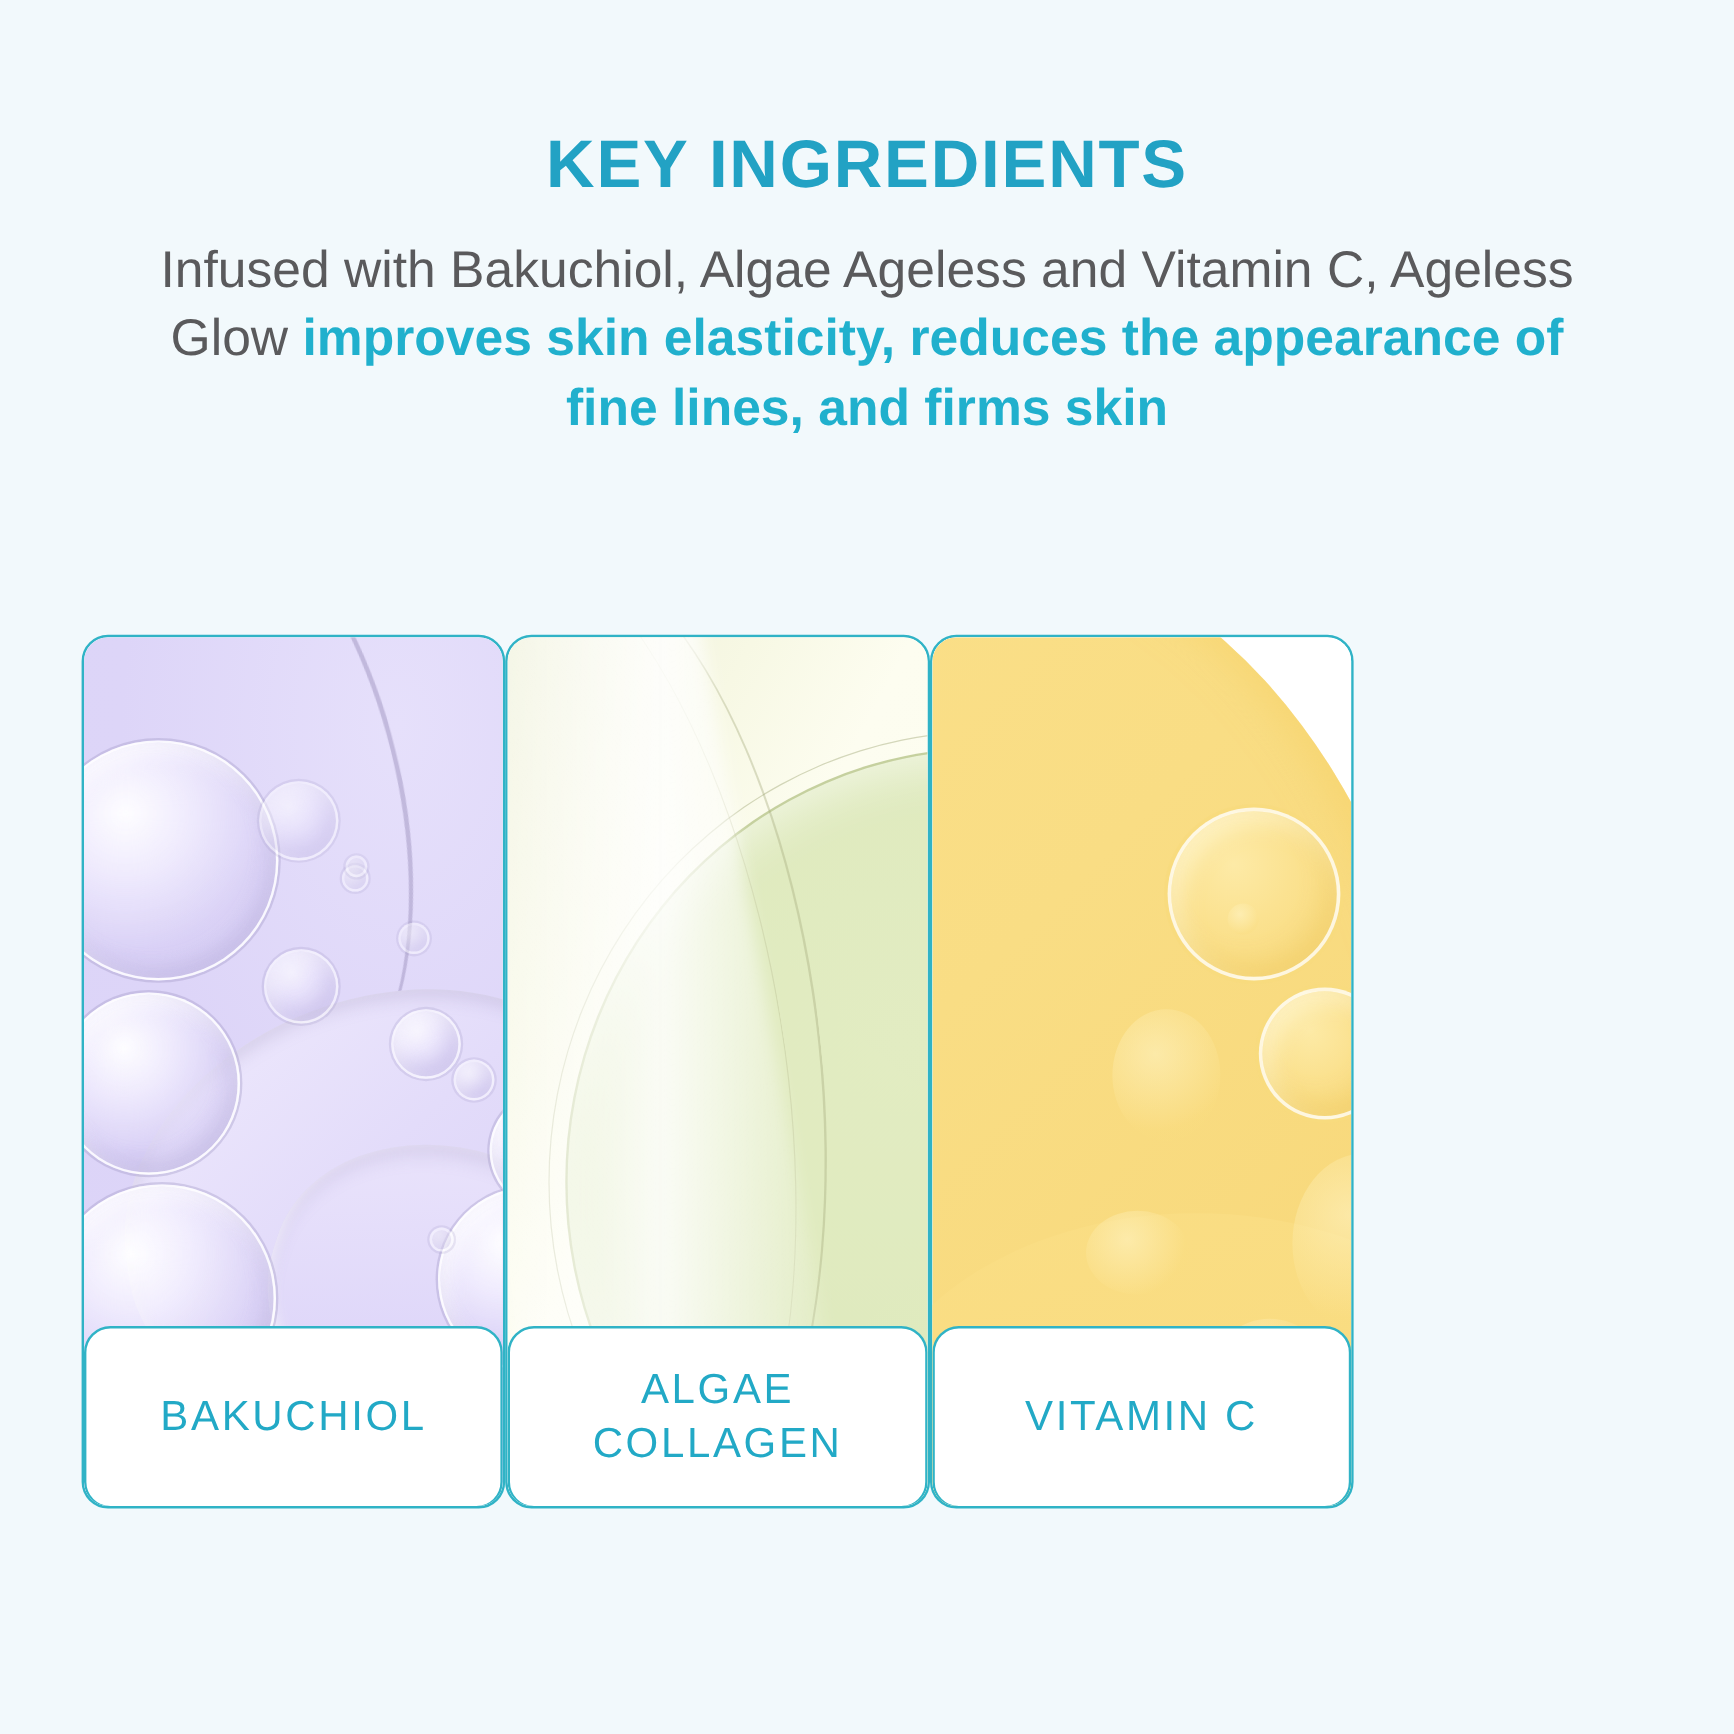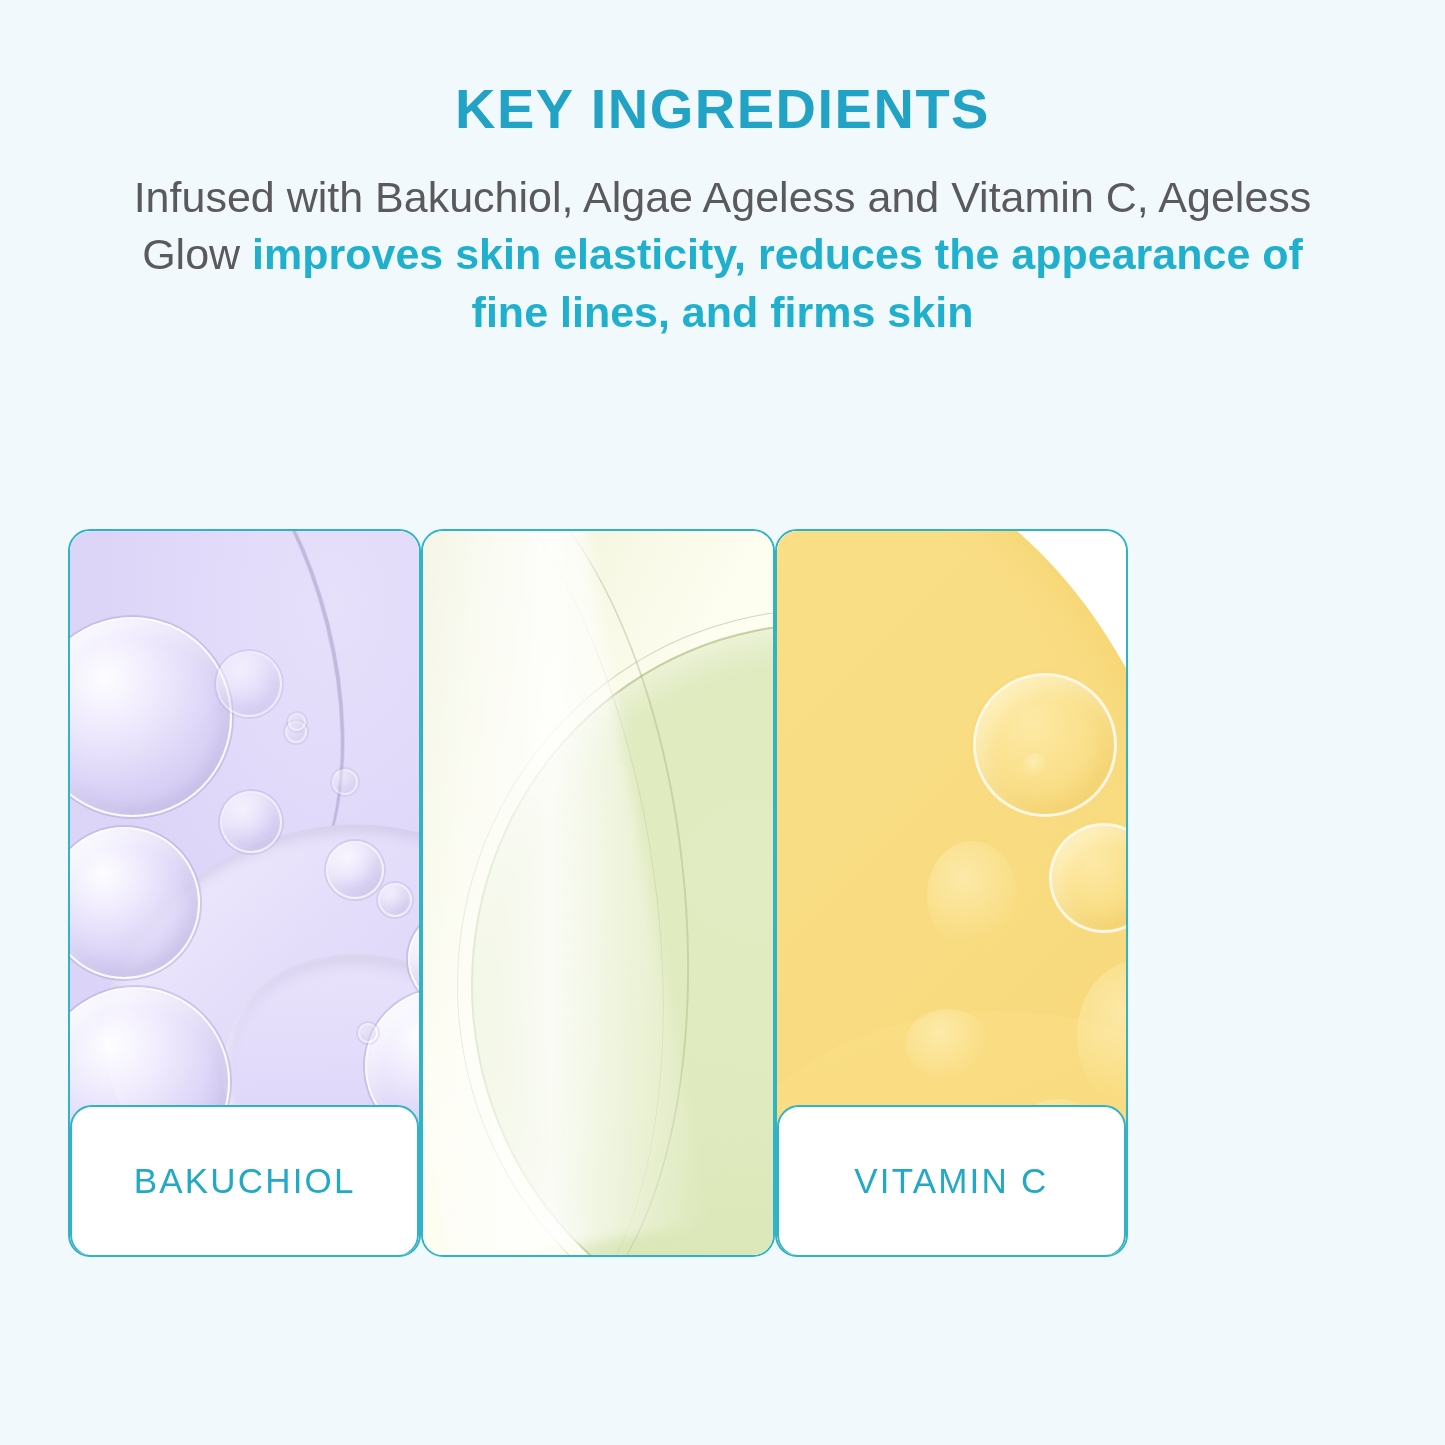--- a/index.html
+++ b/index.html
@@ -18,21 +18,21 @@
   
   .header {
     position: absolute;
     top: 0;
     left: 0;
     width: 1445px;
     text-align: center;
   }
   .page-title {
     margin: 0;
-    padding-top: 80px;
+    padding-top: 108px;
     font-size: 56px;
     font-weight: 600;
     letter-spacing: 1.5px;
     color: #22a2c4;
     line-height: 1.05;
     font-family: "Liberation Sans", sans-serif;
   }
   .subtitle {
     margin: 0 auto;
     padding-top: 30px;
@@ -291,20 +291,24 @@
   </div>
 
   <div class="card">
     <div class="card-art art-algae">
       <div class="drop-ring"></div>
       <div class="drop-big"></div>
       <div class="streak"></div>
       <div class="streak2"></div>
       <div class="hilite"></div>
     </div>
+    <div class="card-label">
+      <div class="card-label-text">ALGAE
+COLLAGEN</div>
+    </div>
   </div>
 
   <div class="card">
     <div class="card-art art-vitc">
       <div class="oil-mass"></div>
       <div class="oil-mass2"></div>
       <div class="bubble bub-y" style="left:196px; top:142px; width:138px; height:138px;"></div>
       <div class="bubble bub-y" style="left:272px; top:292px; width:104px; height:104px;"></div>
       <div class="inner-drop" style="left:150px; top:310px; width:90px; height:110px;"></div>
       <div class="inner-drop" style="left:128px; top:478px; width:86px; height:70px;"></div>

